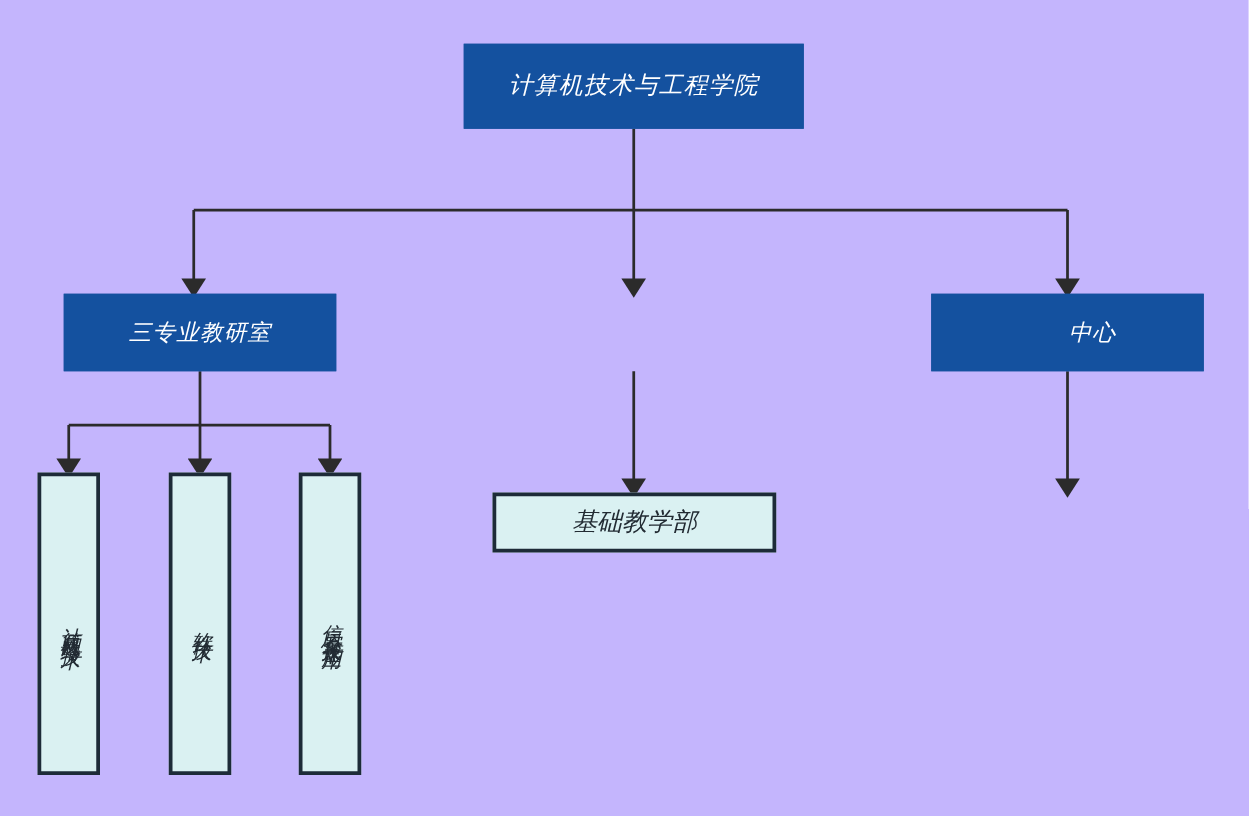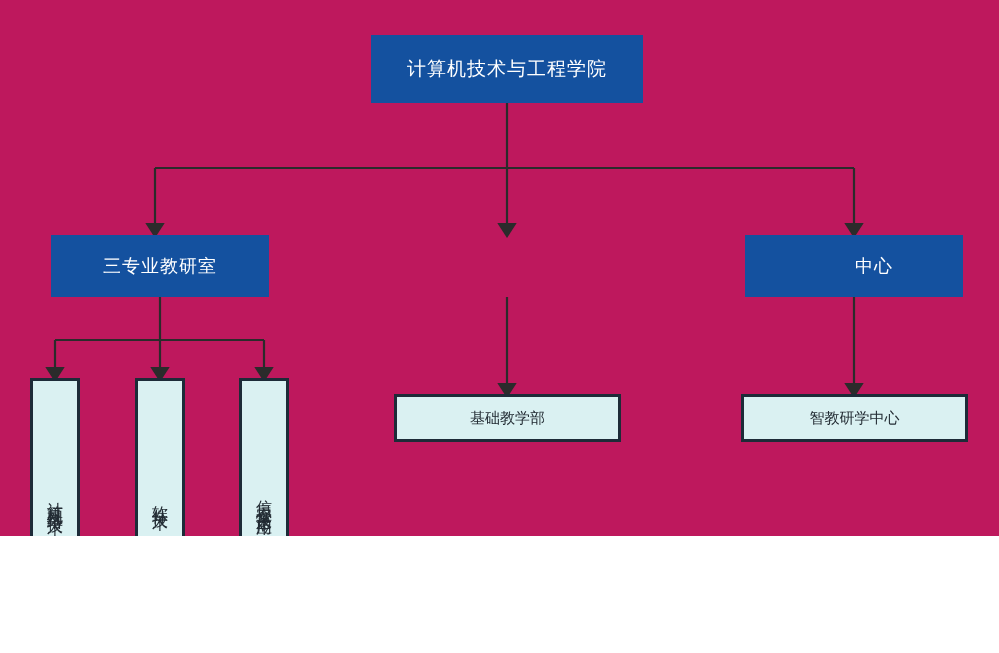--- a/index.html
+++ b/index.html
@@ -6,23 +6,24 @@
     margin: 0;
     padding: 0;
     background: #ffffff;
   }
   body {
     font-family: "Liberation Sans", "DejaVu Sans", sans-serif;
   }
   #chart-canvas {
     position: relative;
     width: 999px;
-    height: 536px;
-    background: #be185d;
+    height: 653px;
+    background: #c4b5fd;
     overflow: hidden;
+    font-style: italic;
   }
   .node {
     position: absolute;
     box-sizing: border-box;
     display: flex;
     align-items: center;
     justify-content: center;
     text-align: center;
   }
   .node-root, .node-branch {
@@ -42,21 +43,21 @@
   }
   .node-leaf .node-label {
     color: #222b33;
   }
   .node-label {
     display: block;
     line-height: 1.45;
   }
   .node-root .node-label { font-size: 19px; }
   .node-branch .node-label { font-size: 18px; }
-  .node-leaf-h .node-label { font-size: 15px; }
+  .node-leaf-h .node-label { font-size: 20px; }
   .node-leaf-v {
     align-items: center;
     justify-content: center;
   }
   .node-leaf-v .node-label {
     writing-mode: vertical-rl;
     text-orientation: upright;
     font-size: 16px;
     letter-spacing: 3px;
     line-height: 1;
@@ -118,17 +119,14 @@
   <div class="node node-leaf node-leaf-v" style="left:135px; top:378px; width:50px; height:242px;">
     <span class="node-label">软件技术</span>
   </div>
   <div class="node node-leaf node-leaf-v" style="left:239px; top:378px; width:50px; height:242px;">
     <span class="node-label">信息安全技术应用</span>
   </div>
 
   <div class="node node-leaf node-leaf-h" style="left:394px; top:394px; width:227px; height:48px;">
     <span class="node-label">基础教学部</span>
   </div>
-  <div class="node node-leaf node-leaf-h" style="left:741px; top:394px; width:227px; height:48px;">
-    <span class="node-label">智教研学中心</span>
-  </div>
 
 </div>
 
 </body></html>

